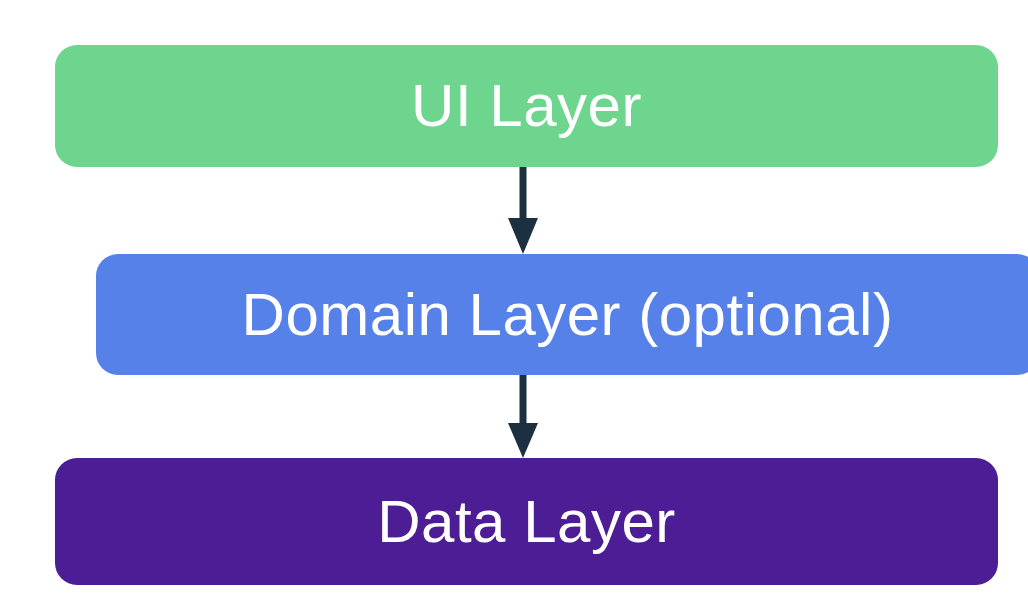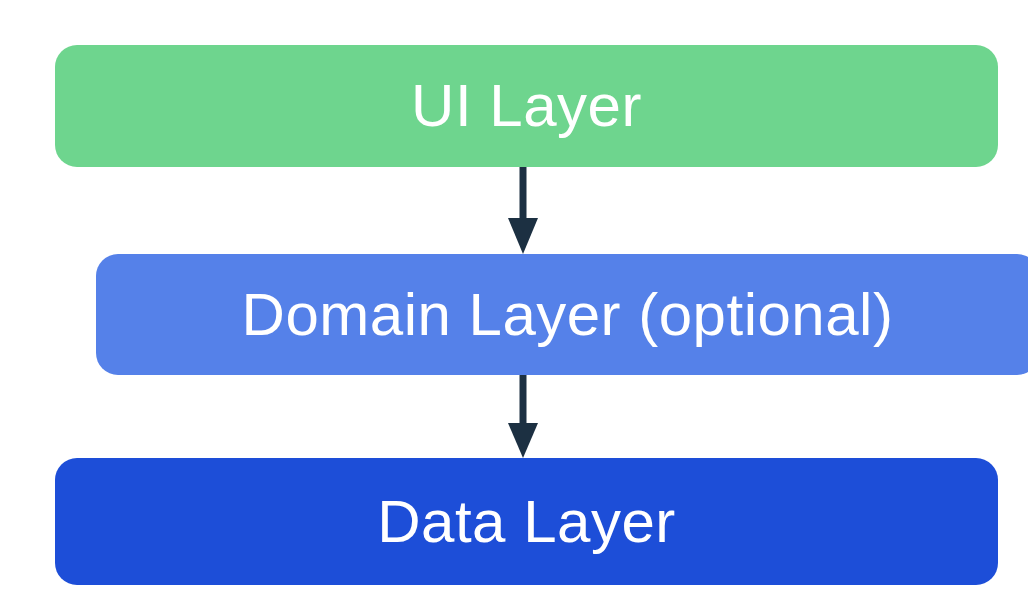--- a/index.html
+++ b/index.html
@@ -57,17 +57,17 @@
 
   <div class="node node-domain" style="background: rgb(85, 129, 233); color: rgb(255, 255, 255); margin-left: 41px;">
     <span>Domain Layer (optional)</span>
   </div>
 
   <svg class="arrow arrow-2" viewBox="0 0 30 83" preserveAspectRatio="none" style="color: rgb(28, 48, 66);">
     <rect x="11.5" y="0" width="7" height="52" fill="currentColor"></rect>
     <polygon points="0,48 30,48 15,83" fill="currentColor"></polygon>
   </svg>
 
-  <div class="node node-data" style="background: #1d4ed8; color: rgb(255, 255, 255);">
+  <div class="node node-data" style="background: #4c1d95; color: rgb(255, 255, 255);">
     <span>Data Layer</span>
   </div>
 
 </div>
 
 </body></html>

